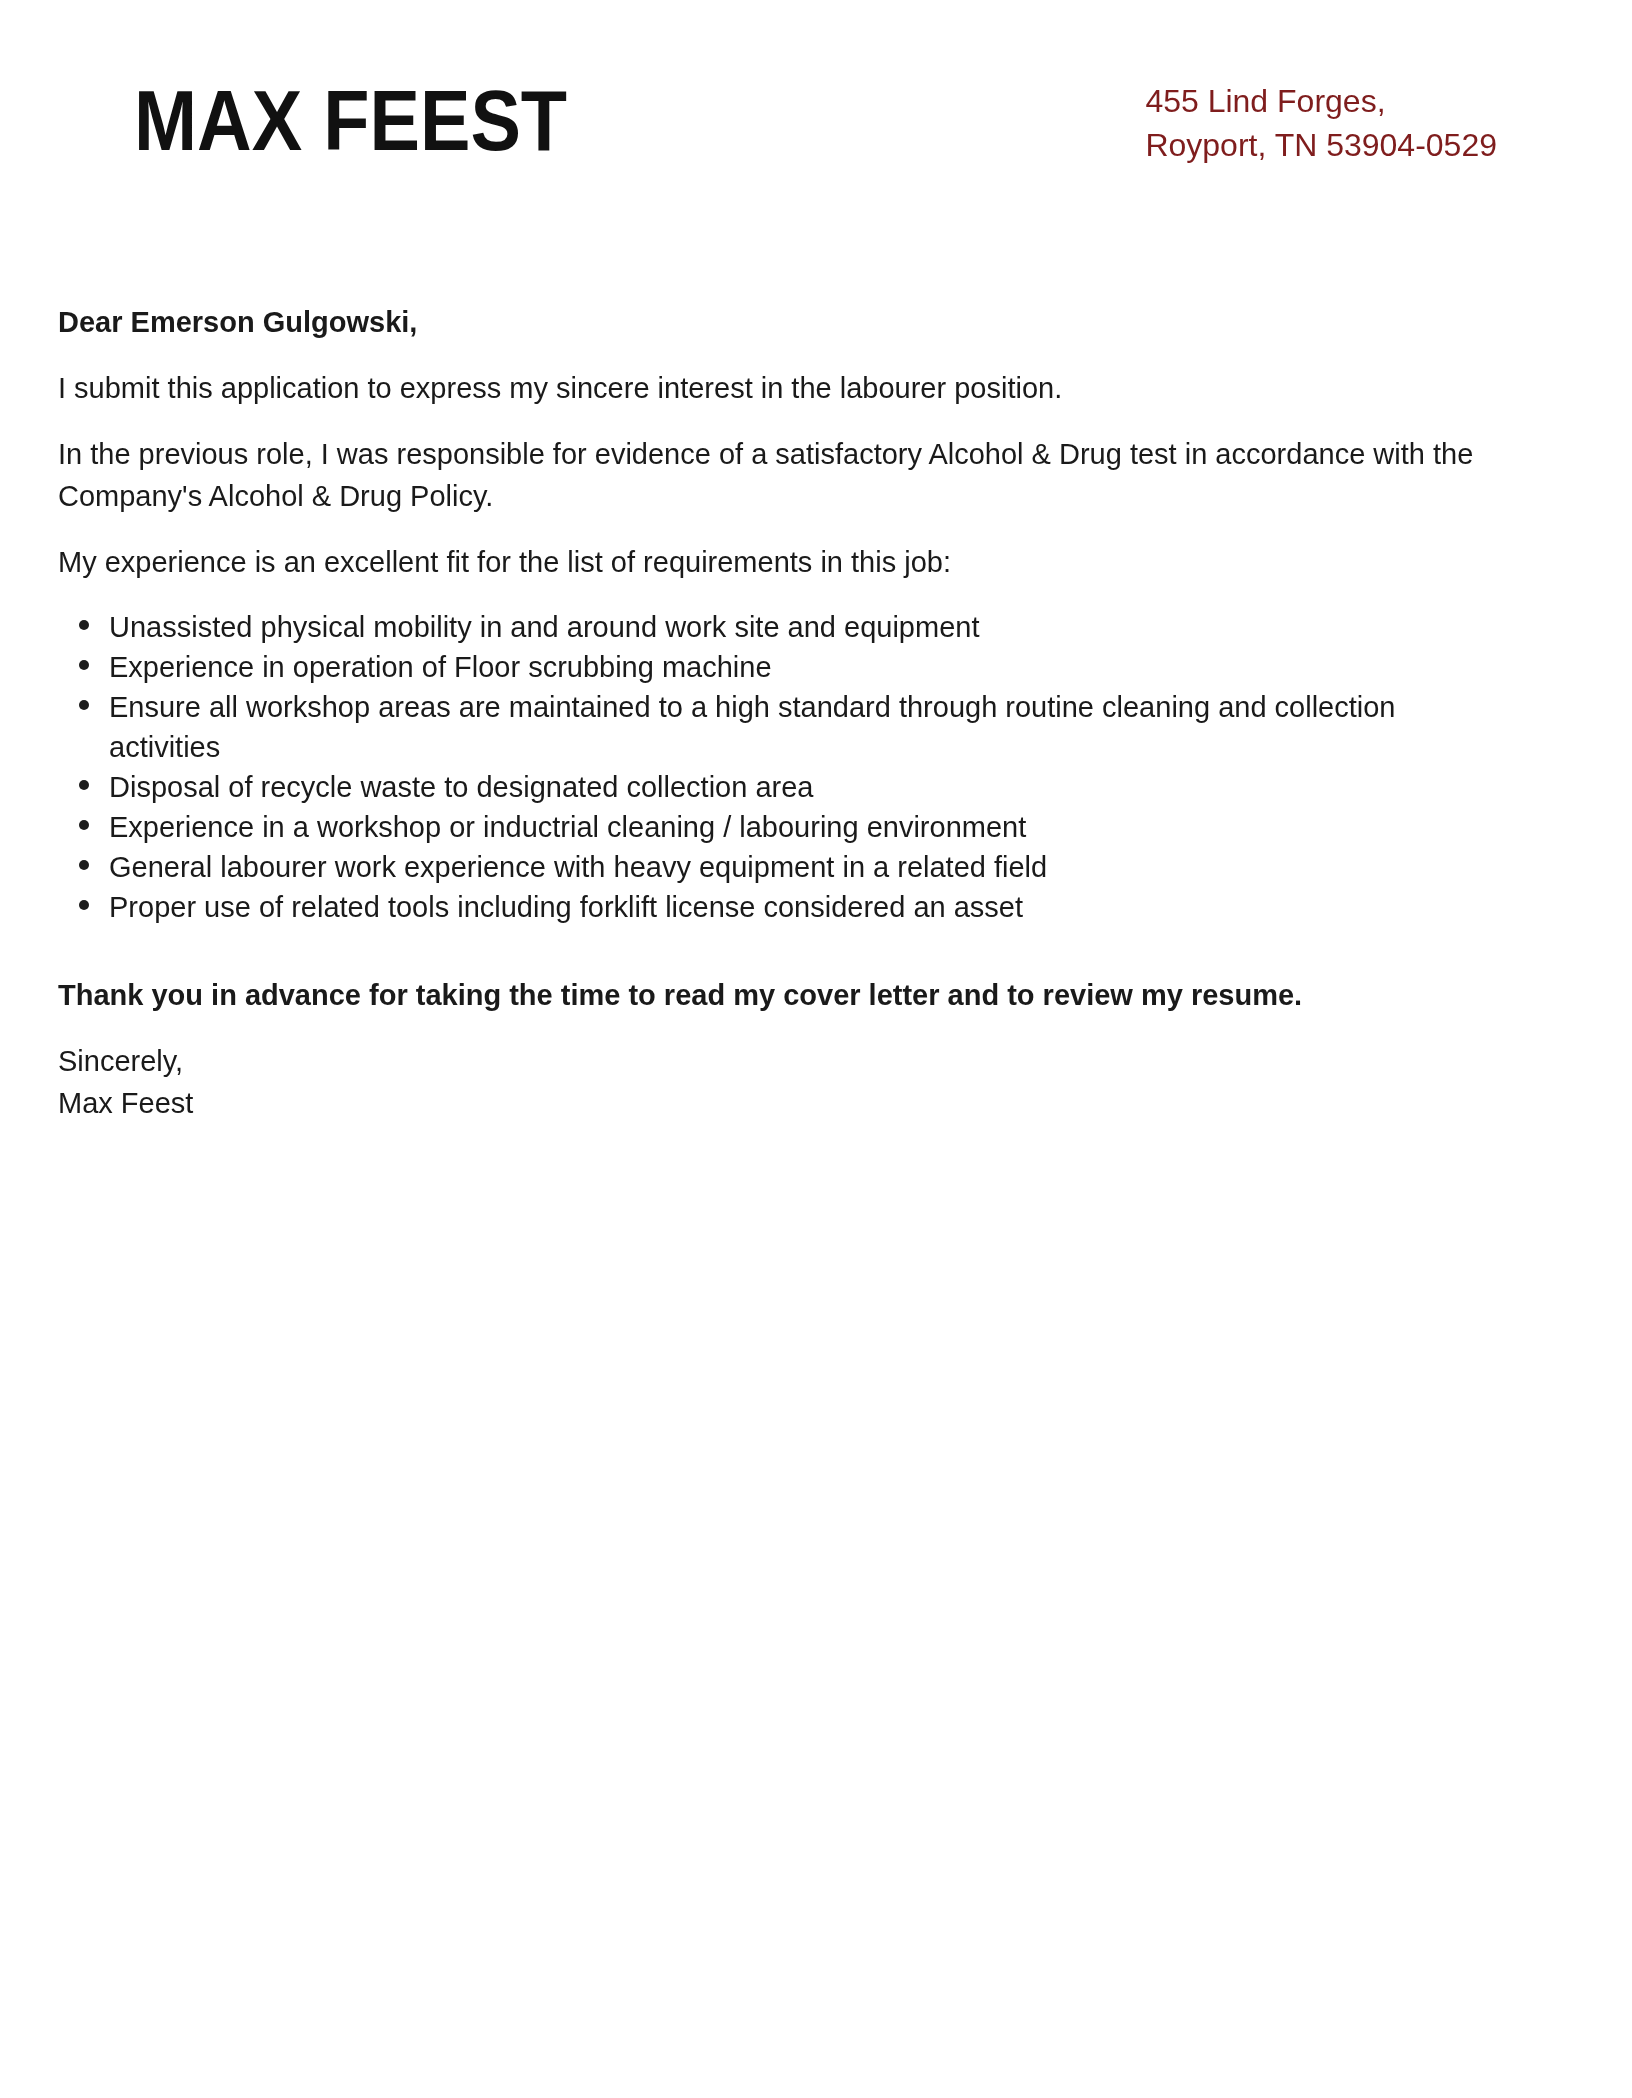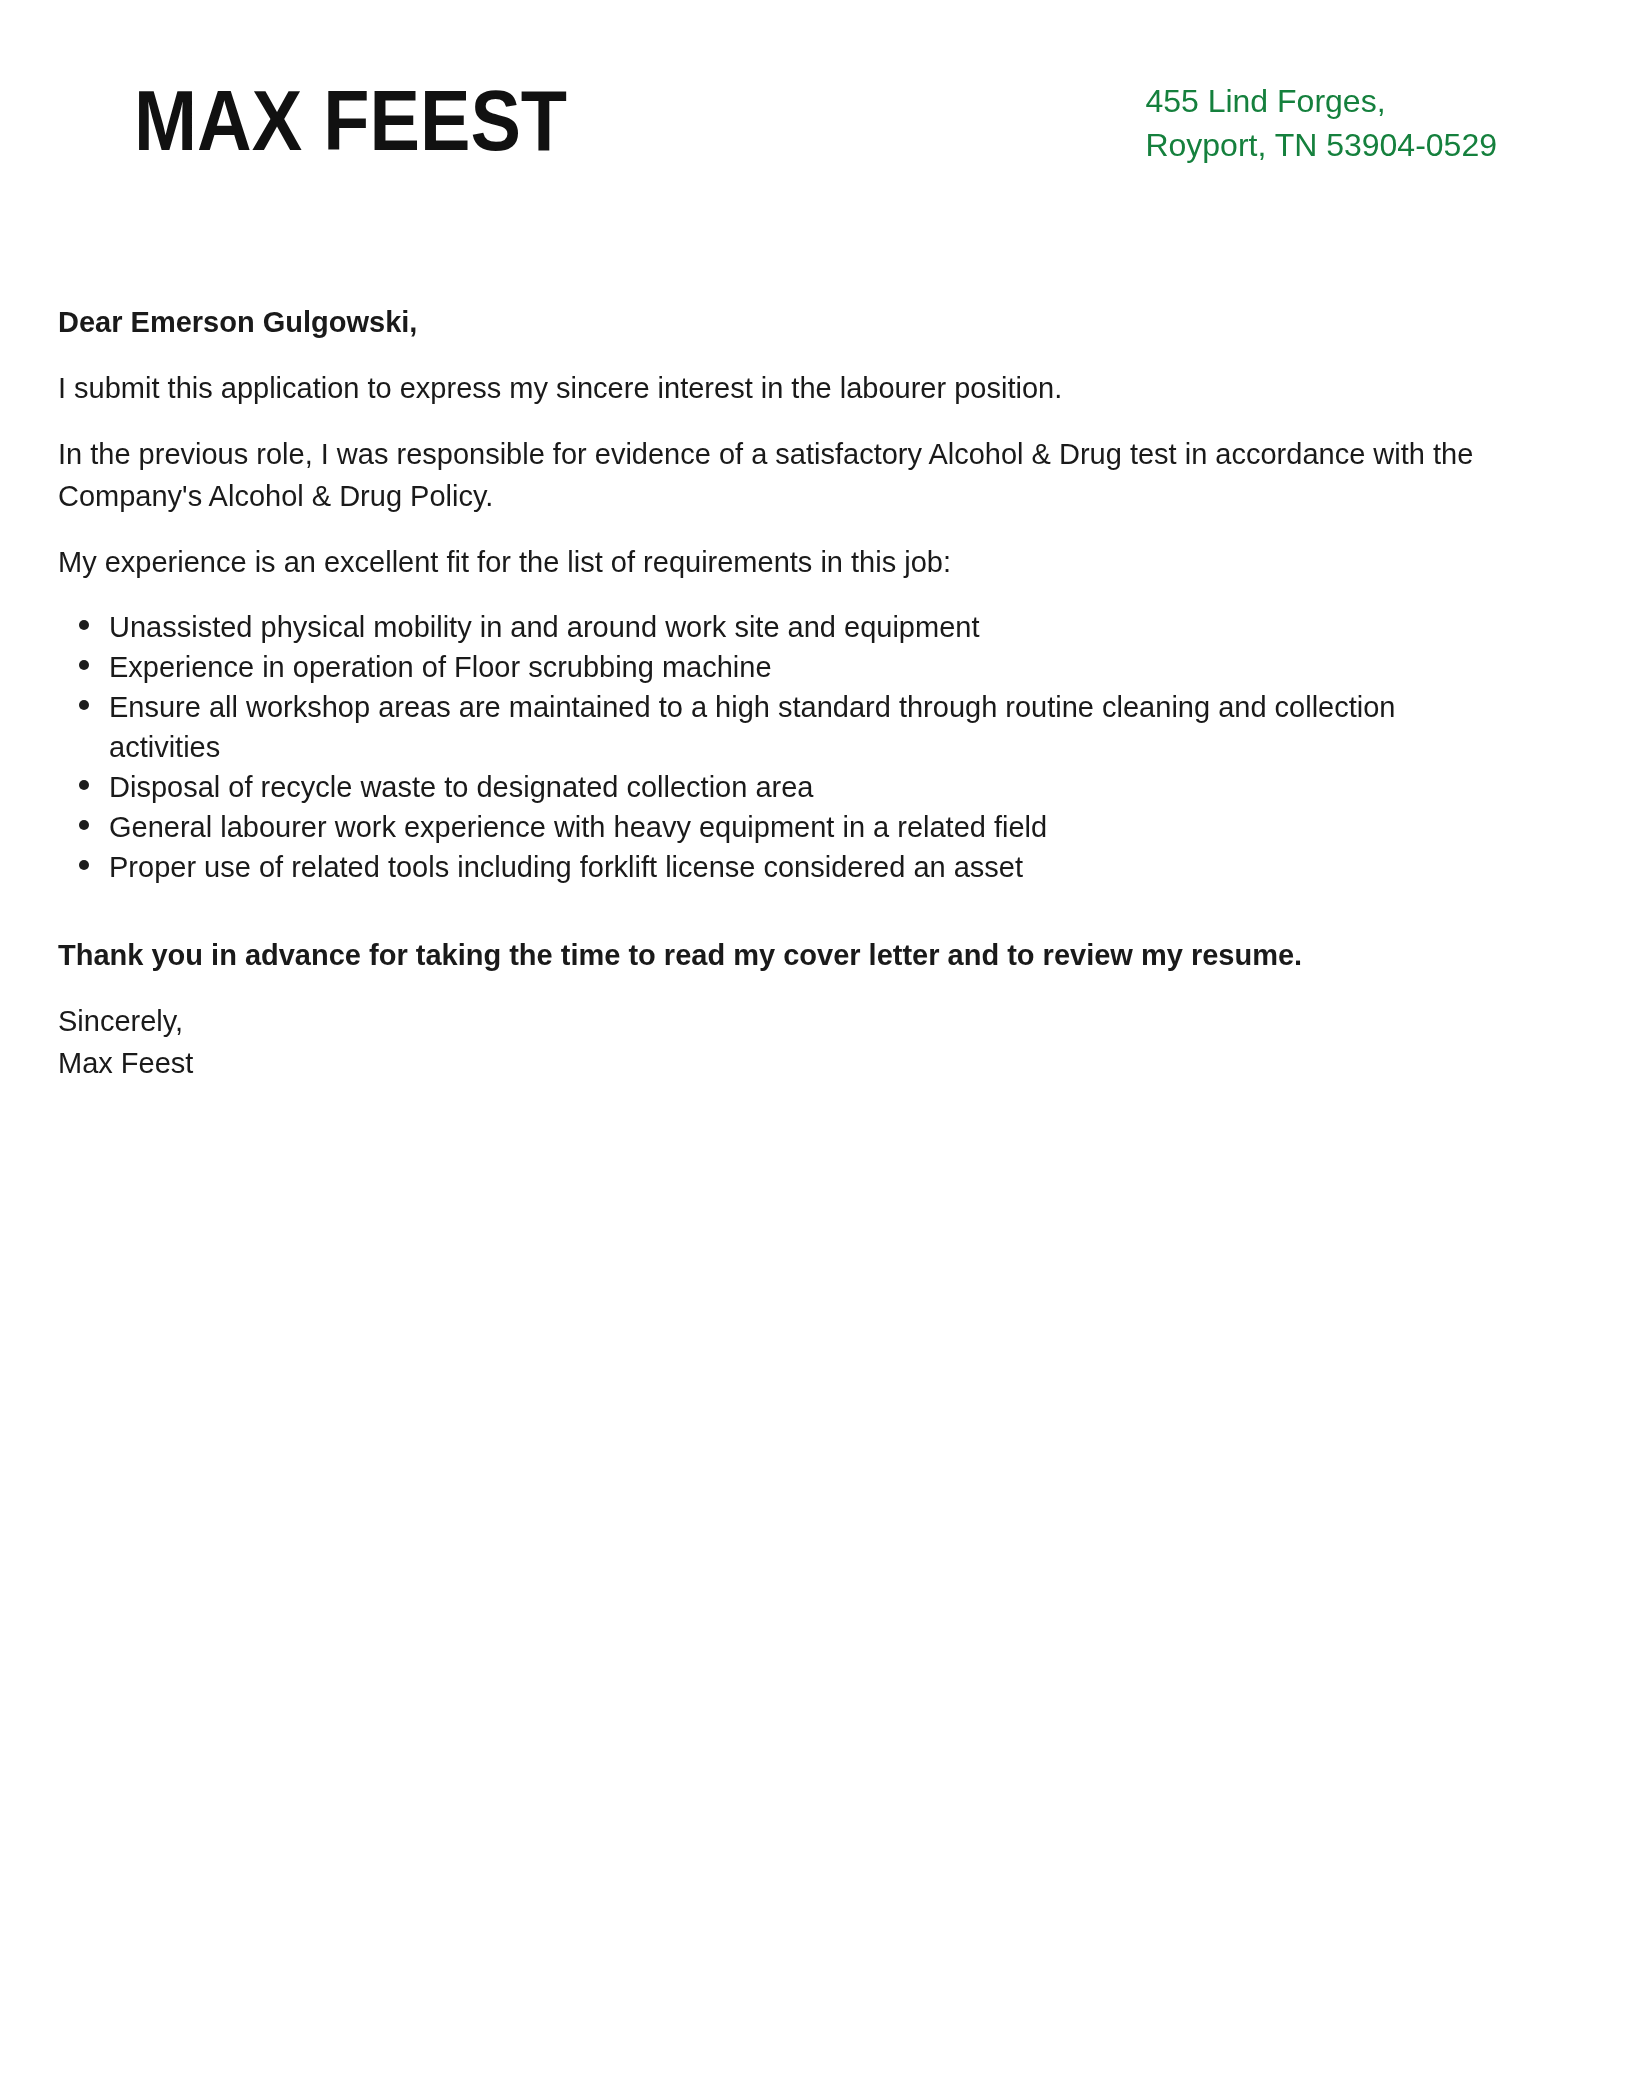--- a/index.html
+++ b/index.html
@@ -32,21 +32,21 @@
     letter-spacing: 0;
     transform: scaleX(0.88);
     transform-origin: left top;
     white-space: nowrap;
   }
   .address {
     margin-top: 2px;
     font-size: 32px;
     line-height: 44px;
     text-align: left;
-    color: #15803d;
+    color: #7f1d1d;
   }
   .content {
     padding: 0 135px 0 58px;
     margin-top: 134px;
     font-size: 29px;
     line-height: 42px;
   }
   .content p { margin: 0 0 24px 0; }
   .salutation { font-weight: 600; }
   .closing { font-weight: 600; }
@@ -93,20 +93,21 @@
 
     <p>In the previous role, I was responsible for evidence of a satisfactory Alcohol &amp; Drug test in accordance with the Company's Alcohol &amp; Drug Policy.</p>
 
     <p>My experience is an excellent fit for the list of requirements in this job:</p>
 
     <ul class="requirements">
       <li>Unassisted physical mobility in and around work site and equipment</li>
       <li>Experience in operation of Floor scrubbing machine</li>
       <li>Ensure all workshop areas are maintained to a high standard through routine cleaning and collection activities</li>
       <li>Disposal of recycle waste to designated collection area</li>
+      <li>Experience in a workshop or inductrial cleaning / labouring environment</li>
       <li>General labourer work experience with heavy equipment in a related field</li>
       <li>Proper use of related tools including forklift license considered an asset</li>
     </ul>
 
     <p class="closing">Thank you in advance for taking the time to read my cover letter and to review my resume.</p>
 
     <div class="signature-block">
       <p>Sincerely,</p>
       <p>Max Feest</p>
     </div>

